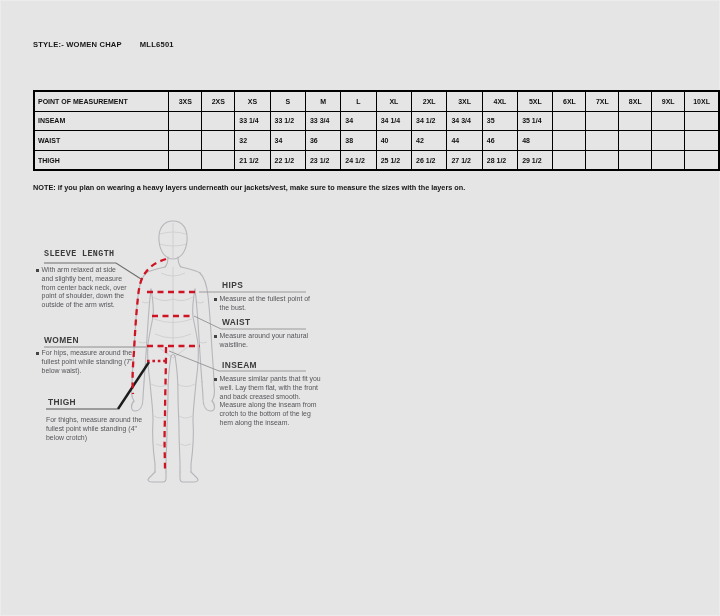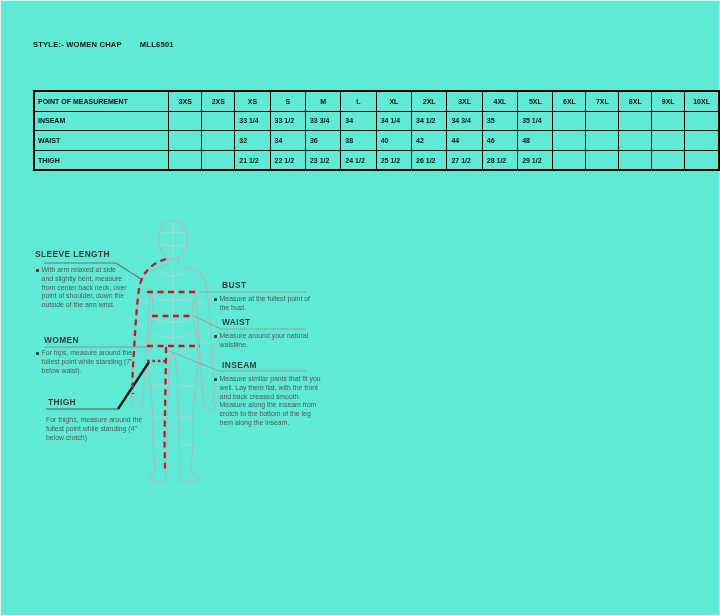--- a/index.html
+++ b/index.html
@@ -1,17 +1,17 @@
 <!DOCTYPE html>
 <html><head>
 <meta charset="utf-8">
 <style>
   html,body{margin:0;padding:0;background:#fff;}
   .page{
-    position:relative;width:720px;height:616px;background:#5eead4;overflow:hidden;
+    position:relative;width:720px;height:616px;background:#e5e5e5;overflow:hidden;
     font-family:"Liberation Sans","DejaVu Sans",sans-serif;color:#111;
     box-shadow:inset 0 0 0 1px #ececec;
   }
   
   .title-row{position:absolute;left:33px;top:40px;display:flex;gap:18px;
     font-size:7.6px;font-weight:700;color:#161616;letter-spacing:.2px;}
   
   .size-table{position:absolute;left:33px;top:90px;border-collapse:collapse;table-layout:fixed;}
   .size-table th,.size-table td{
     border:1.6px solid #000;height:18.6px;font-size:7px;font-weight:700;
@@ -122,20 +122,21 @@
           <td class="col-size">29 1/2</td>
           <td class="col-size"></td>
           <td class="col-size"></td>
           <td class="col-size"></td>
           <td class="col-size"></td>
           <td class="col-size"></td>
         </tr>
       </tbody>
   </table>
 
+  <div class="note">NOTE: if you plan on wearing a heavy layers underneath our jackets/vest, make sure to measure the sizes with the layers on.</div>
 
   <svg class="diagram-svg" width="720" height="616" viewBox="0 0 720 616" fill="none">
 
     <g stroke="#cbcbcf" stroke-width="0.8">
       <path d="M 173,223 V 258"></path>
       <path d="M 160,234 Q 173,230 186,234"></path>
       <path d="M 159,244 Q 173,248 187,244"></path>
       <path d="M 161,273 Q 173,279 185,273"></path>
       <path d="M 153,297 Q 163,303 173,299"></path>
       <path d="M 193,297 Q 183,303 173,299"></path>
@@ -189,38 +190,38 @@
     <g stroke="#cf1322" fill="none">
       <path stroke-width="2.3" stroke-dasharray="6 4.5" d="M 166,259 C 157,262 150,266 146,272 C 141,278 139,286 138,297 C 136,315 135,333 134,351 C 133,365 132,377 133,394"></path>
       <path stroke-width="2.3" stroke-dasharray="6 4.5" d="M 147,292 H 199"></path>
       <path stroke-width="2.3" stroke-dasharray="6 4.5" d="M 152,316 H 194"></path>
       <path stroke-width="2.3" stroke-dasharray="6 4.5" d="M 147,346 H 200"></path>
       <path stroke-width="2.3" stroke-dasharray="6 4.5" d="M 166,347 C 166,372 165,396 165,418 C 164,440 165,458 165,469"></path>
       <path stroke-width="2.6" stroke-dasharray="2.6 2.8" d="M 147,361 H 167"></path>
     </g>
   </svg>
 
-  <div class="dg-heading" style="left:35px;top:249px;">SLEEVE LENGTH</div>
+  <div class="dg-heading" style="left:44px;top:249px;font-family:Liberation Mono, monospace;">SLEEVE LENGTH</div>
   <div class="dg-text w-sleeve" style="left:36px;top:266px;">
     <span class="sq"></span>
     <span class="txt">With arm relaxed at side and slightly bent, measure from center back neck, over point of shoulder, down the outside of the arm wrist.</span>
   </div>
 
   <div class="dg-heading" style="left:44px;top:335px;">WOMEN</div>
   <div class="dg-text w-hips" style="left:36px;top:349px;">
     <span class="sq"></span>
     <span class="txt">For hips, measure around the fullest point while standing (7" below waist).</span>
   </div>
 
   <div class="dg-heading" style="left:48px;top:397px;">THIGH</div>
   <div class="dg-text w-thigh" style="left:46px;top:416px;">
     <span class="txt">For thighs, measure around the fullest point while standing (4" below crotch)</span>
   </div>
 
-  <div class="dg-heading" style="left:222px;top:280px;">BUST</div>
+  <div class="dg-heading" style="left:222px;top:280px;">HIPS</div>
   <div class="dg-text w-bust" style="left:214px;top:295px;">
     <span class="sq"></span>
     <span class="txt">Measure at the fullest point of the bust.</span>
   </div>
 
   <div class="dg-heading" style="left:222px;top:317px;">WAIST</div>
   <div class="dg-text w-waist" style="left:214px;top:332px;">
     <span class="sq"></span>
     <span class="txt">Measure around your natural waistline.</span>
   </div>

